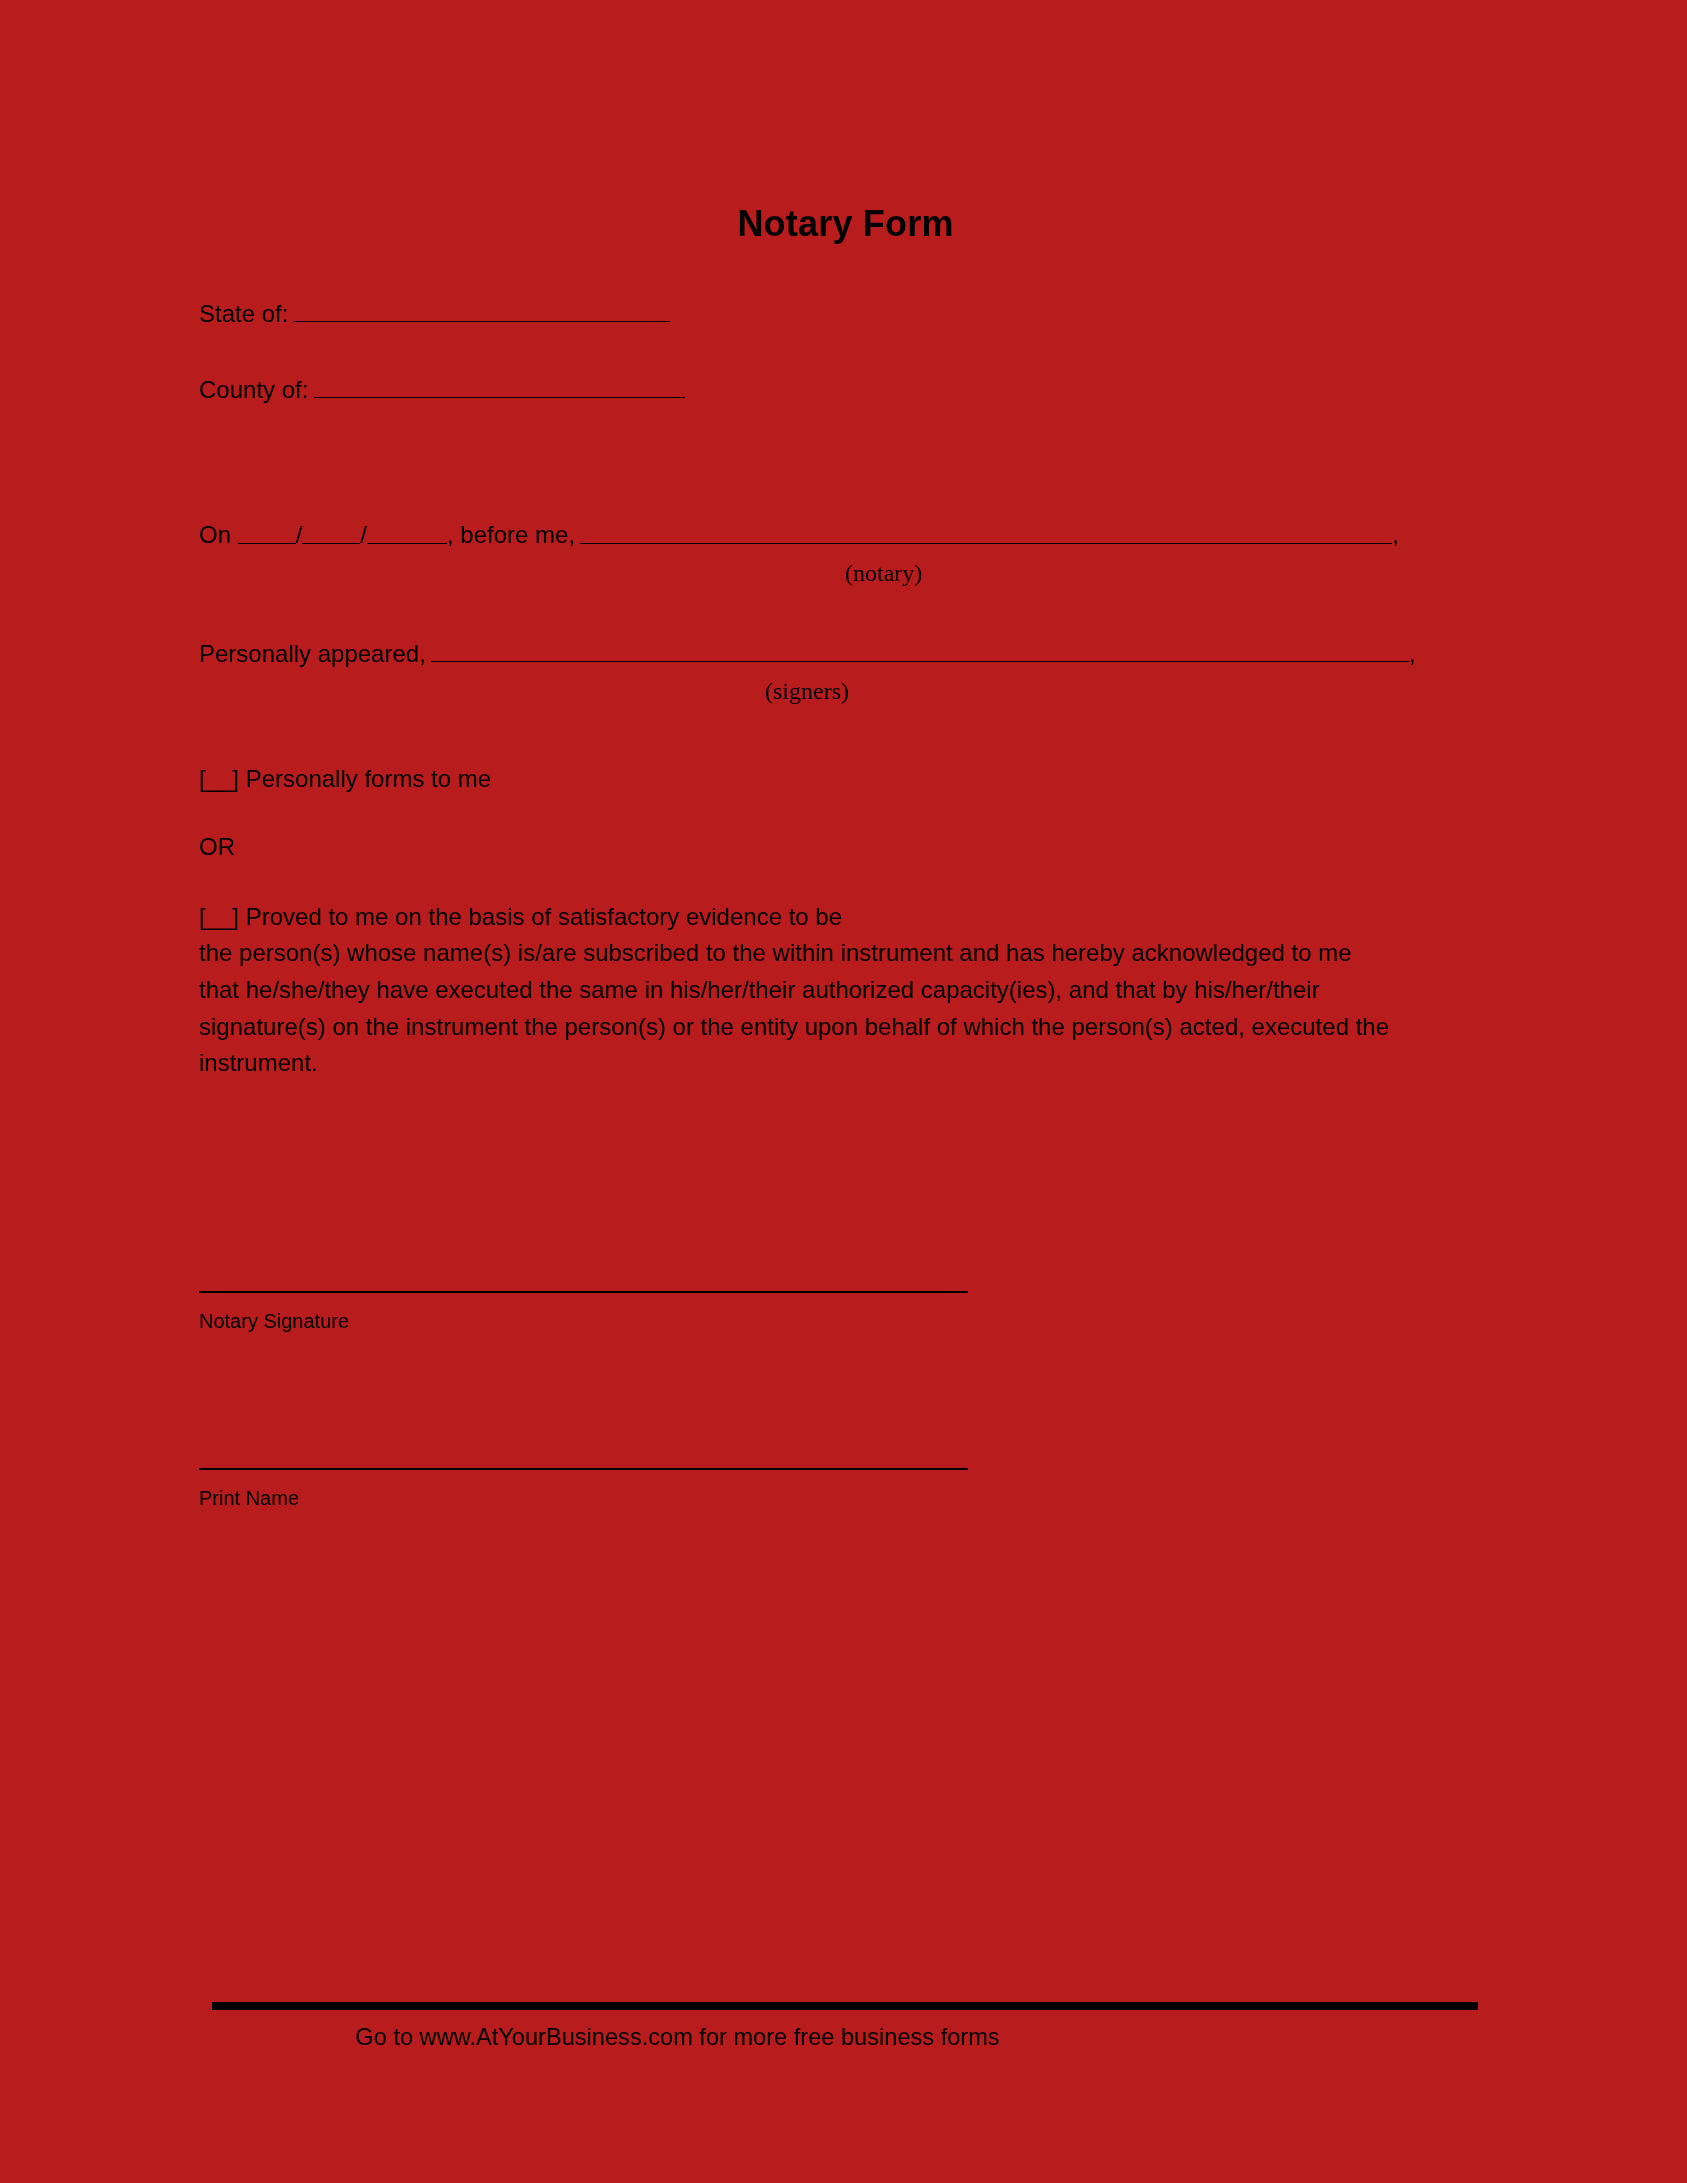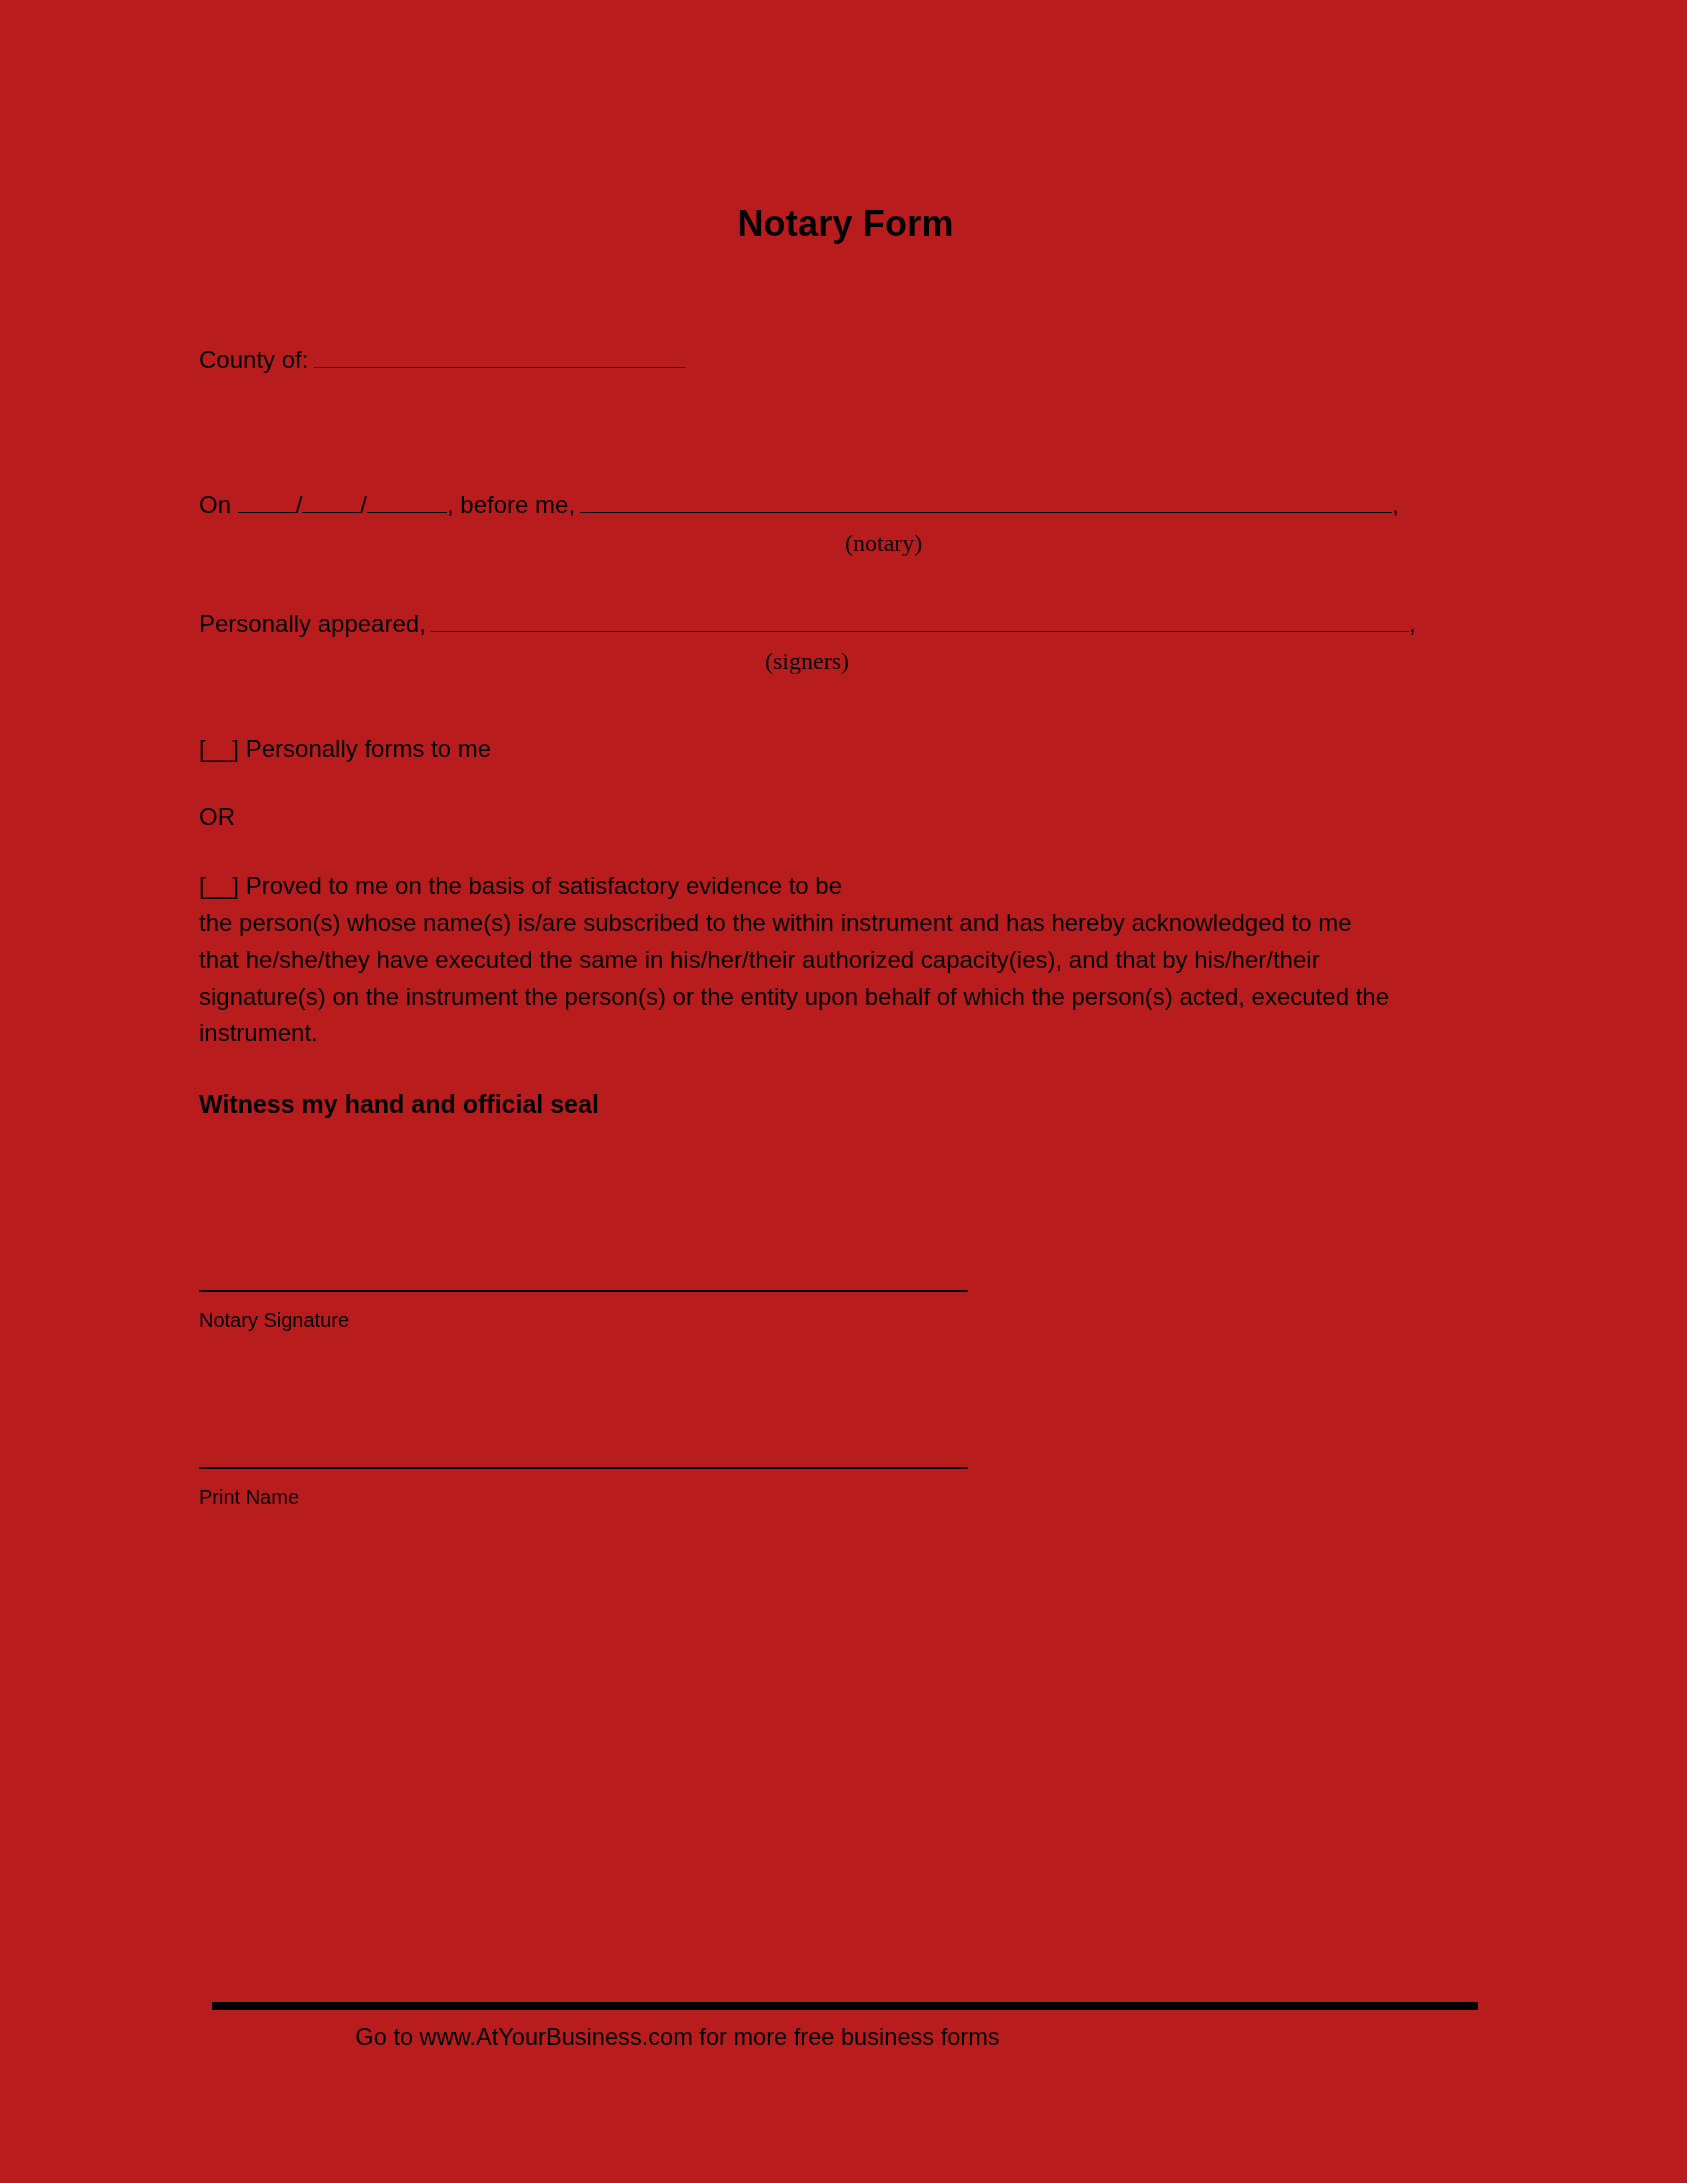--- a/index.html
+++ b/index.html
@@ -100,20 +100,23 @@
 <body>
 
 <div class="page">
 
   <div class="content">
 
     <div class="doc-title">Notary Form</div>
 
     <div style="height:51px"></div>
 
+    <div class="line-row">
+      <span>State of:</span><span class="rule rule-short"></span>
+    </div>
 
     <div style="height:46px"></div>
 
     <div class="line-row">
       <span>County of:</span><span class="rule rule-county"></span>
     </div>
 
     <div style="height:115px"></div>
 
     <div class="line-row">
@@ -144,21 +147,20 @@
     <div class="body-par">OR</div>
 
     <div style="height:33px"></div>
 
     <div class="body-par"> [__] Proved to me on the basis of satisfactory evidence to be</div>
 
     <div class="body-par" style="width:1192px">the person(s) whose name(s) is/are subscribed to the within instrument and has hereby acknowledged to me that he/she/they have executed the same in his/her/their authorized capacity(ies), and that by his/her/their signature(s) on the instrument the person(s) or the entity upon behalf of which the person(s) acted, executed the instrument.</div>
 
     <div style="height:38px"></div>
 
-    <div class="bold-line">Witness my hand and official seal</div>
 
     <div style="height:171px"></div>
 
     <div class="sig-rule"></div>
     <div class="sig-label">Notary Signature</div>
 
     <div style="height:135px"></div>
 
     <div class="sig-rule"></div>
     <div class="sig-label">Print Name</div>

